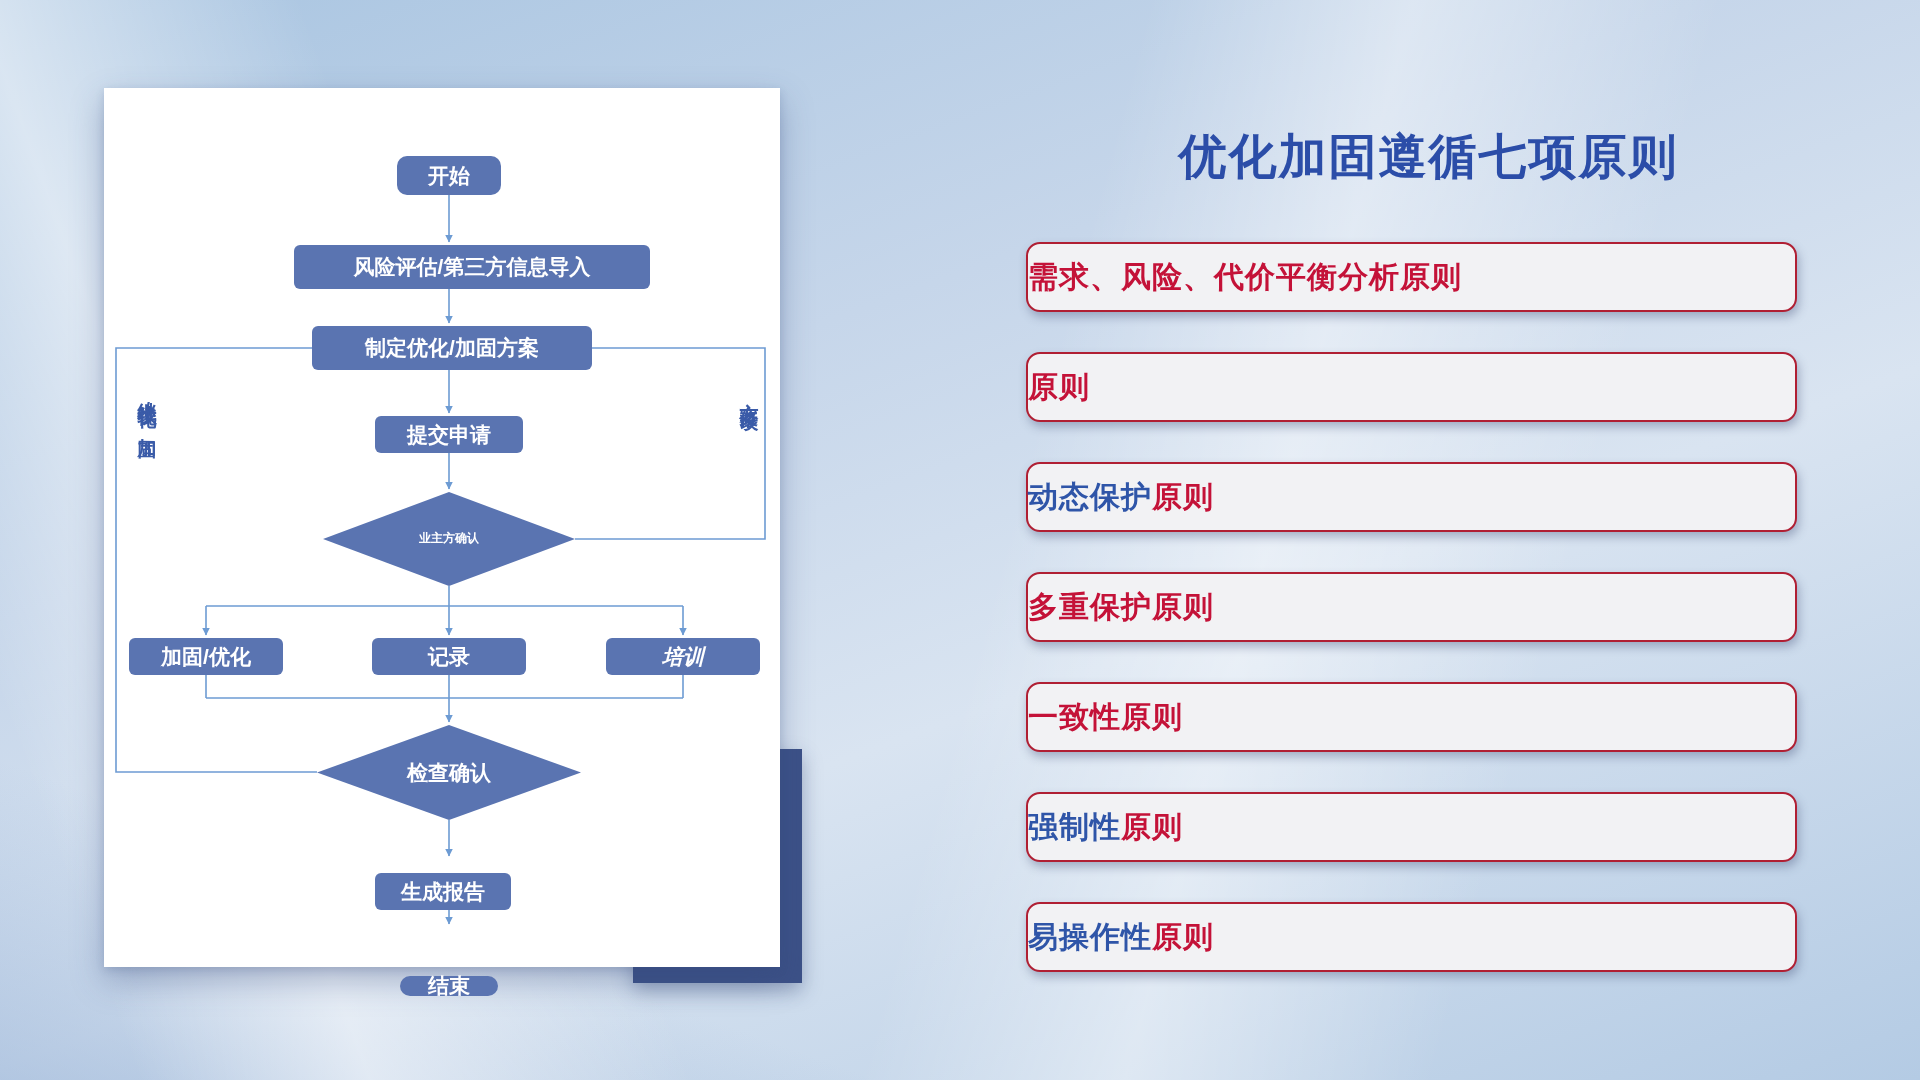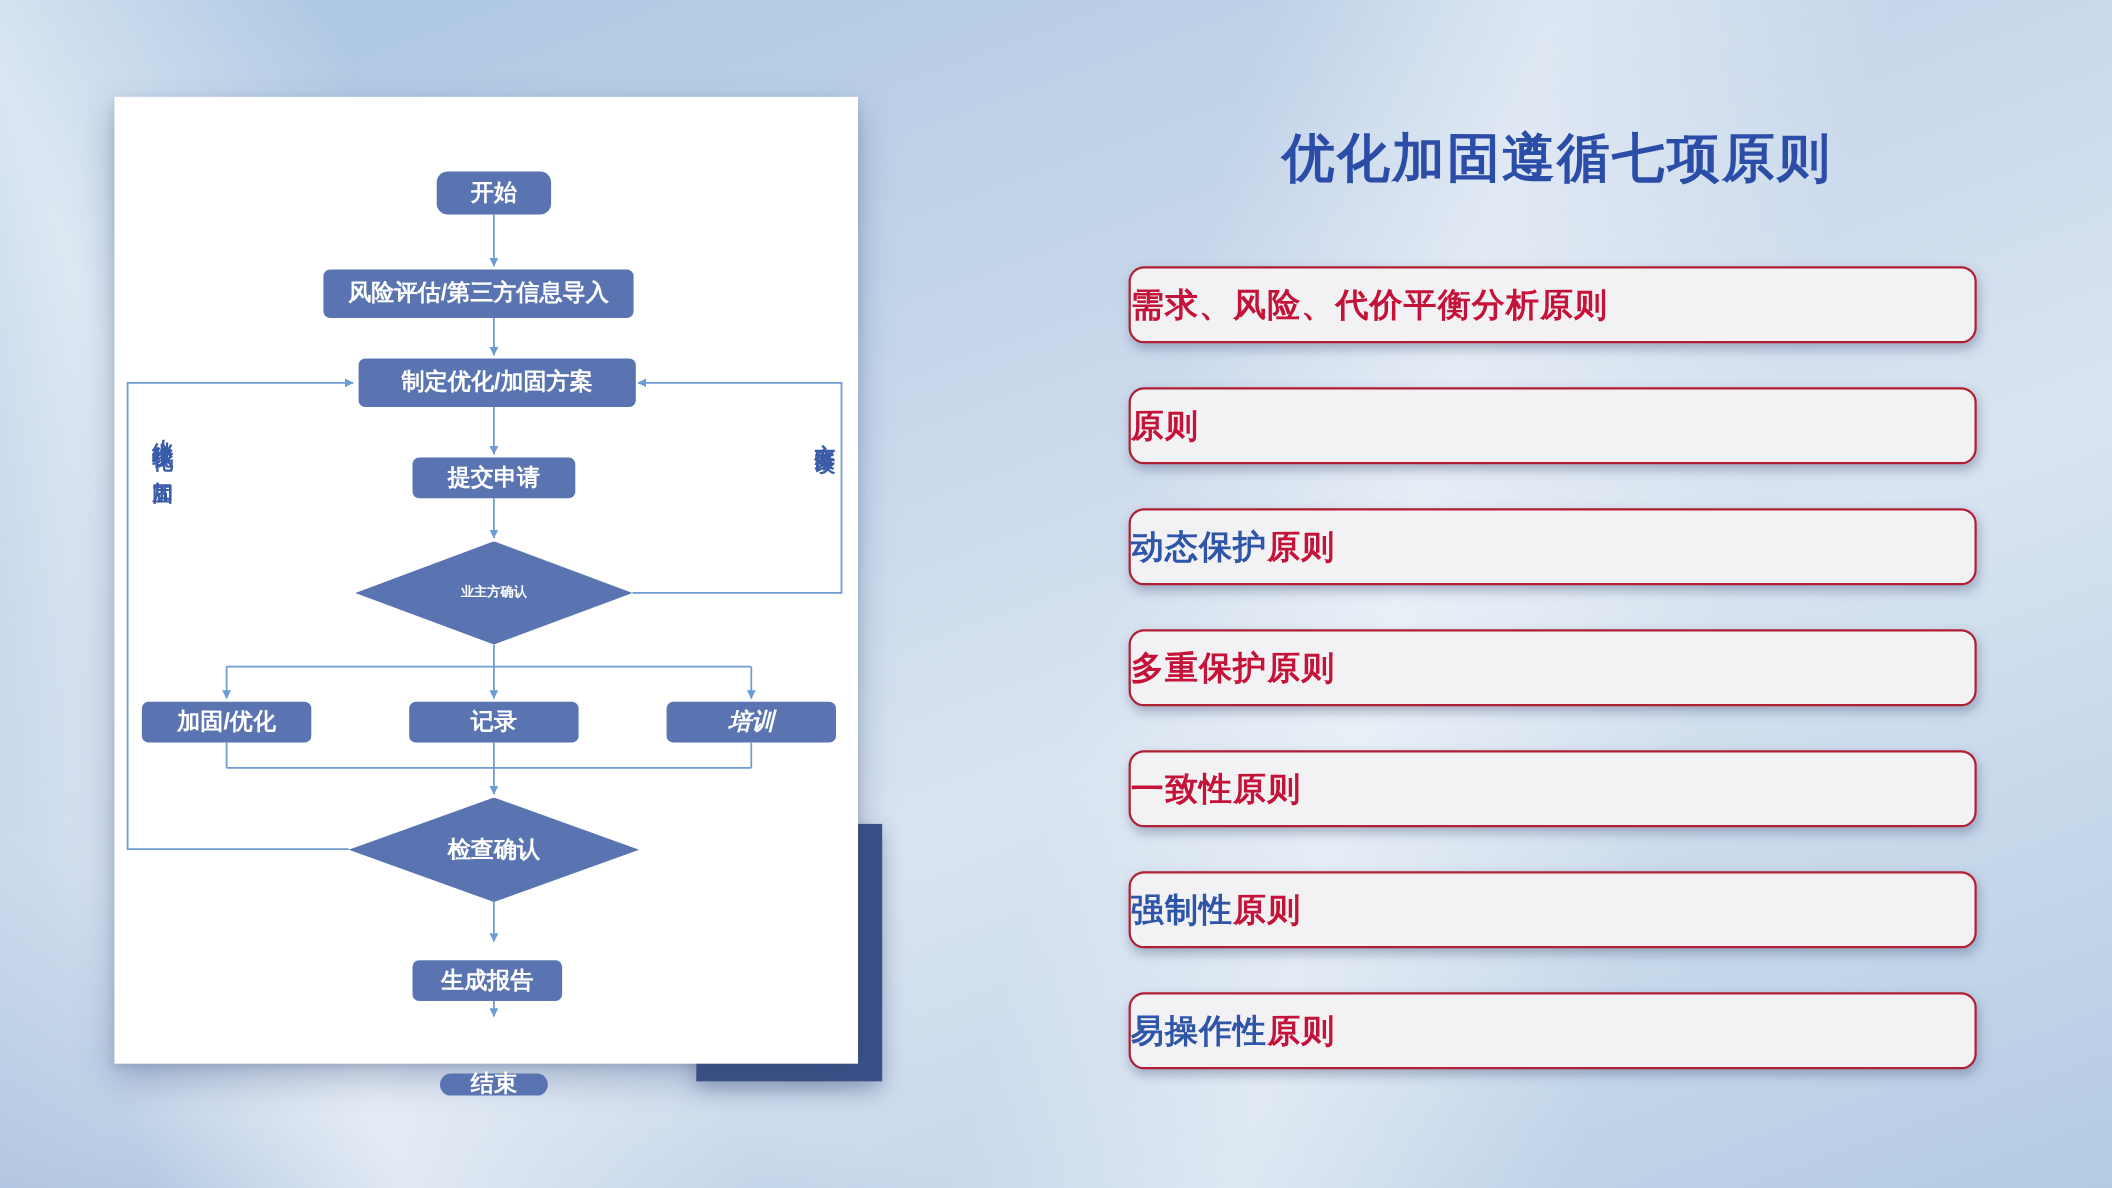--- a/index.html
+++ b/index.html
@@ -38,21 +38,21 @@
   }
   .node.pill{border-radius:10px;}
   .node.diamond{border-radius:0;clip-path:polygon(50% 0,100% 50%,50% 100%,0 50%);}
   .side-label{
     position:absolute;writing-mode:vertical-rl;text-orientation:upright;
     color:var(--side-label,#3a5ba8);font-size:19px;font-weight:bold;letter-spacing:3px;
     display:flex;align-items:center;justify-content:flex-start;
   }
   
   .slide-title{
-    position:absolute;left:1026px;top:108px;width:771px;margin:4px;
+    position:absolute;left:1026px;top:108px;width:771px;margin:17px;
     text-align:center;font-size:48px;font-weight:bold;letter-spacing:2px;
     color:var(--title,#2b4da8);
   }
   .principles{position:absolute;left:1026px;top:242px;width:771px;}
   .principle{
     height:70px;margin-bottom:40px;border-radius:14px;
     background:var(--principle-bg,#f2f2f4);
     border:2px solid var(--principle-border,#b01f33);
     box-shadow:2px 5px 10px rgba(90,105,140,0.45);
     display:flex;align-items:center;justify-content:flex-start;
@@ -96,23 +96,23 @@
       <polyline class="connector" points="345,610 345,634" marker-end="url(#arw)"></polyline>
 
       <polyline class="connector" points="213,684 12,684 12,260 217,260" marker-end="url(#arw)"></polyline>
 
       <polyline class="connector" points="345,732 345,768" marker-end="url(#arw)"></polyline>
       <polyline class="connector" points="345,808 345,836" marker-end="url(#arw)"></polyline>
     </svg>
 
     <div class="node pill" style="left:293px;top:68px;width:104px;height:39px;">开始</div>
 
-    <div class="node" style="left:190px;top:157px;width:282px;height:44px;">风险评估/第三方信息导入</div>
+    <div class="node" style="left:190px;top:157px;width:356px;height:44px;">风险评估/第三方信息导入</div>
 
-    <div class="node" style="left:222px;top:238px;width:252px;height:44px;">制定优化/加固方案</div>
+    <div class="node" style="left:208px;top:238px;width:280px;height:44px;">制定优化/加固方案</div>
 
     <div class="node" style="left:271px;top:328px;width:148px;height:37px;">提交申请</div>
 
     <div class="node diamond" style="left:219px;top:404px;width:252px;height:94px;font-size:12px;">业主方确认</div>
 
     <div class="node" style="left:25px;top:550px;width:154px;height:37px;">加固/优化</div>
 
     <div class="node" style="left:268px;top:550px;width:154px;height:37px;">记录</div>
 
     <div class="node" style="left:502px;top:550px;width:154px;height:37px;font-style:italic;">培训</div>

